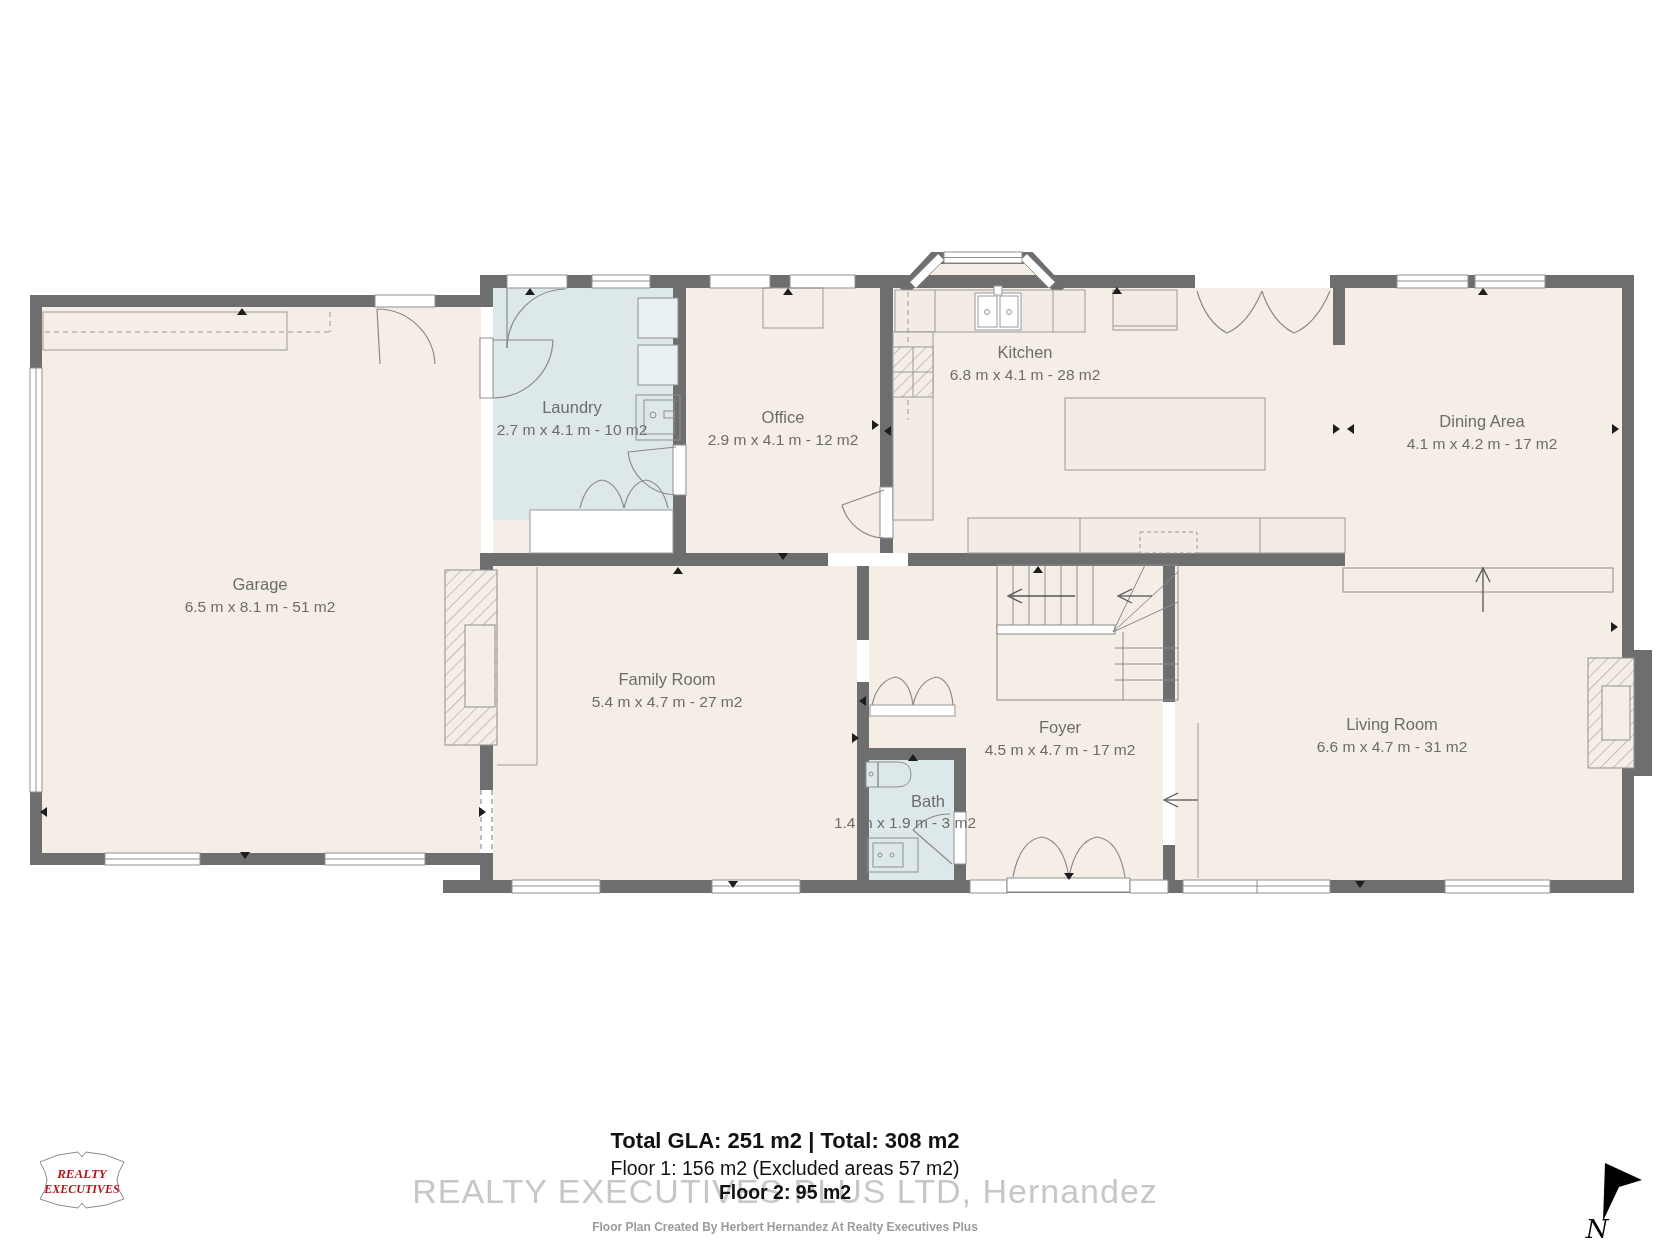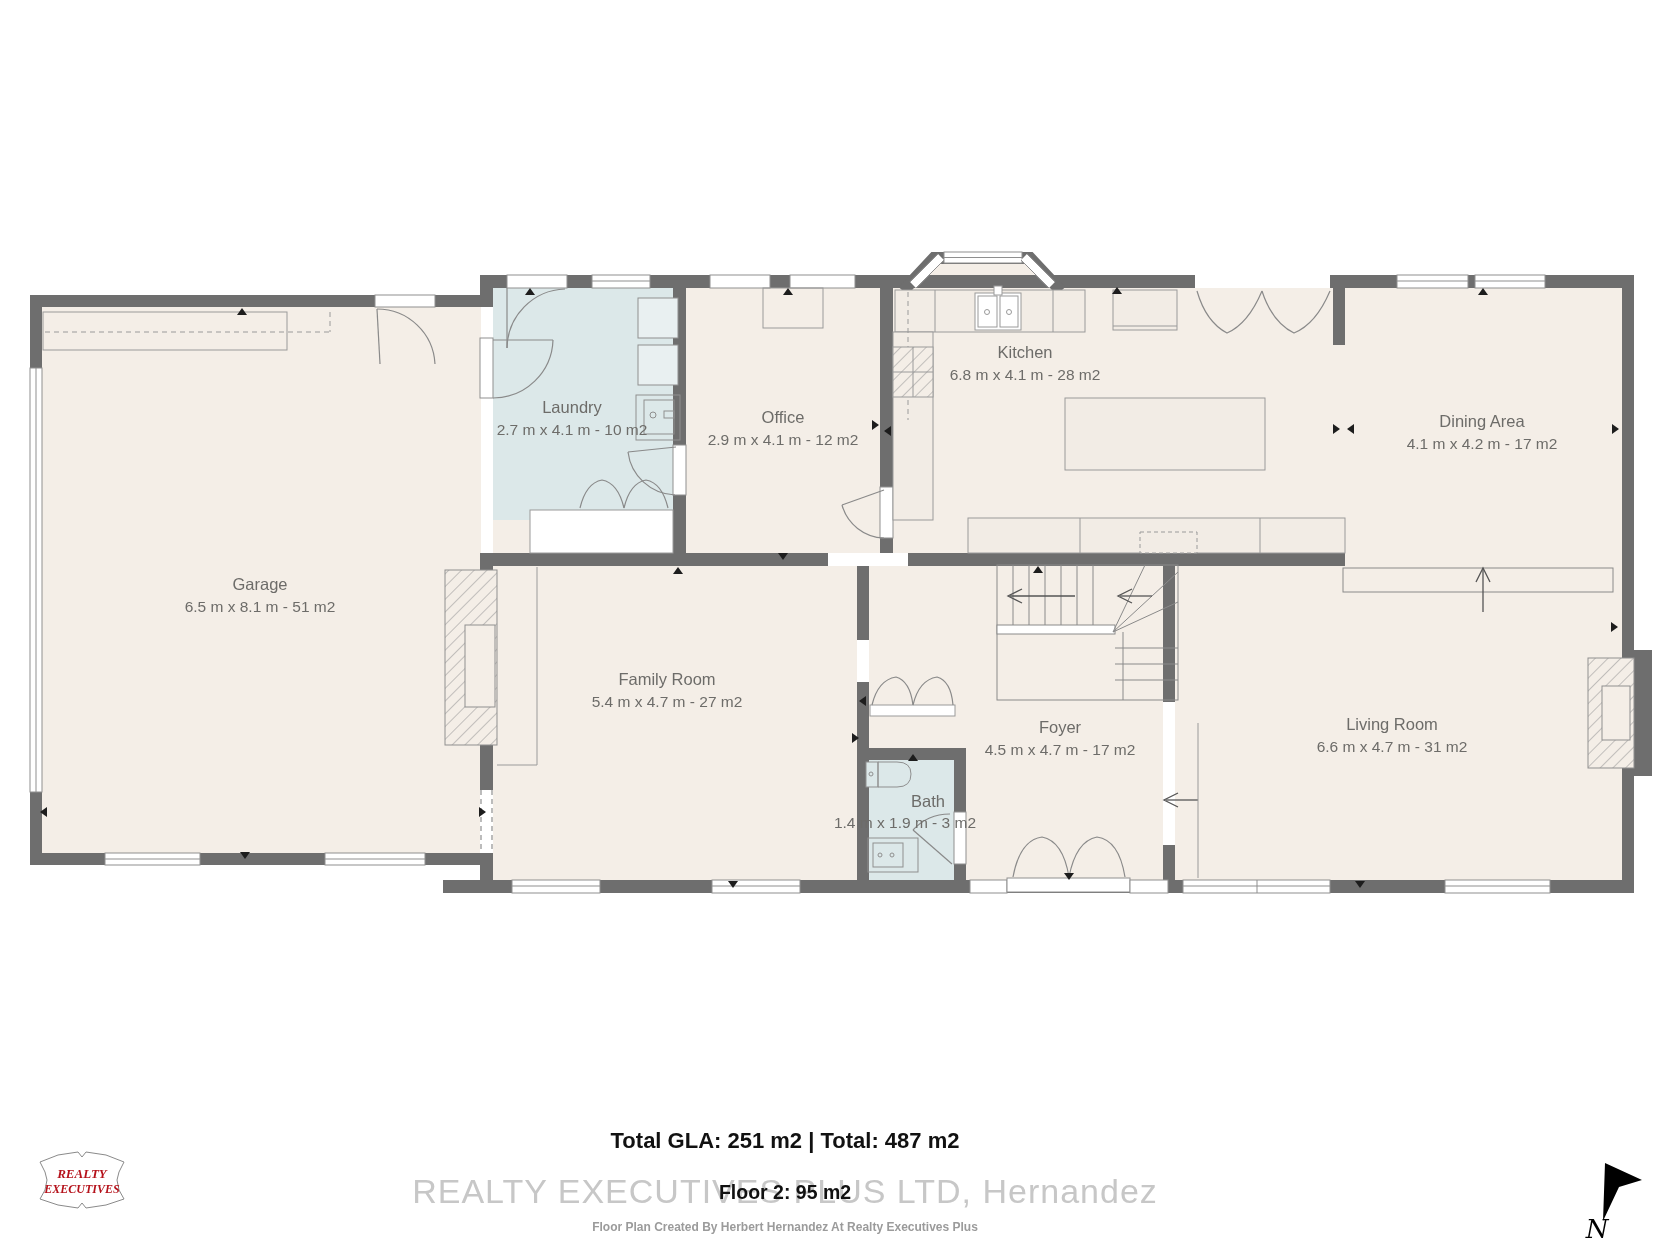--- a/index.html
+++ b/index.html
@@ -310,17 +310,18 @@
     <text class="logo-txt" x="82" y="1193" font-size="12" text-anchor="middle">EXECUTIVES</text>
   </g>
 
   <g>
     <polygon points="1605,1163 1642,1180 1619,1187 1603,1221" fill="#000000"></polygon>
     <text x="1597" y="1238" font-size="26" font-style="italic" text-anchor="middle" font-family="DejaVu Serif, serif" fill="#000">N</text>
   </g>
 </svg>
 
 <div id="watermark">REALTY EXECUTIVES PLUS LTD, Hernandez</div>
-<div id="totals-line" class="summary">Total GLA: 251 m2 | Total: 487 m2</div>
+<div id="totals-line" class="summary">Total GLA: 251 m2 | Total: 308 m2</div>
+<div id="floor1-line" class="summary">Floor 1: 156 m2 (Excluded areas 57 m2)</div>
 <div id="floor2-line" class="summary">Floor 2: 95 m2</div>
 <div id="credit-line" class="summary">Floor Plan Created By Herbert Hernandez At Realty Executives Plus</div>
 
 </div>
 
 </body></html>

